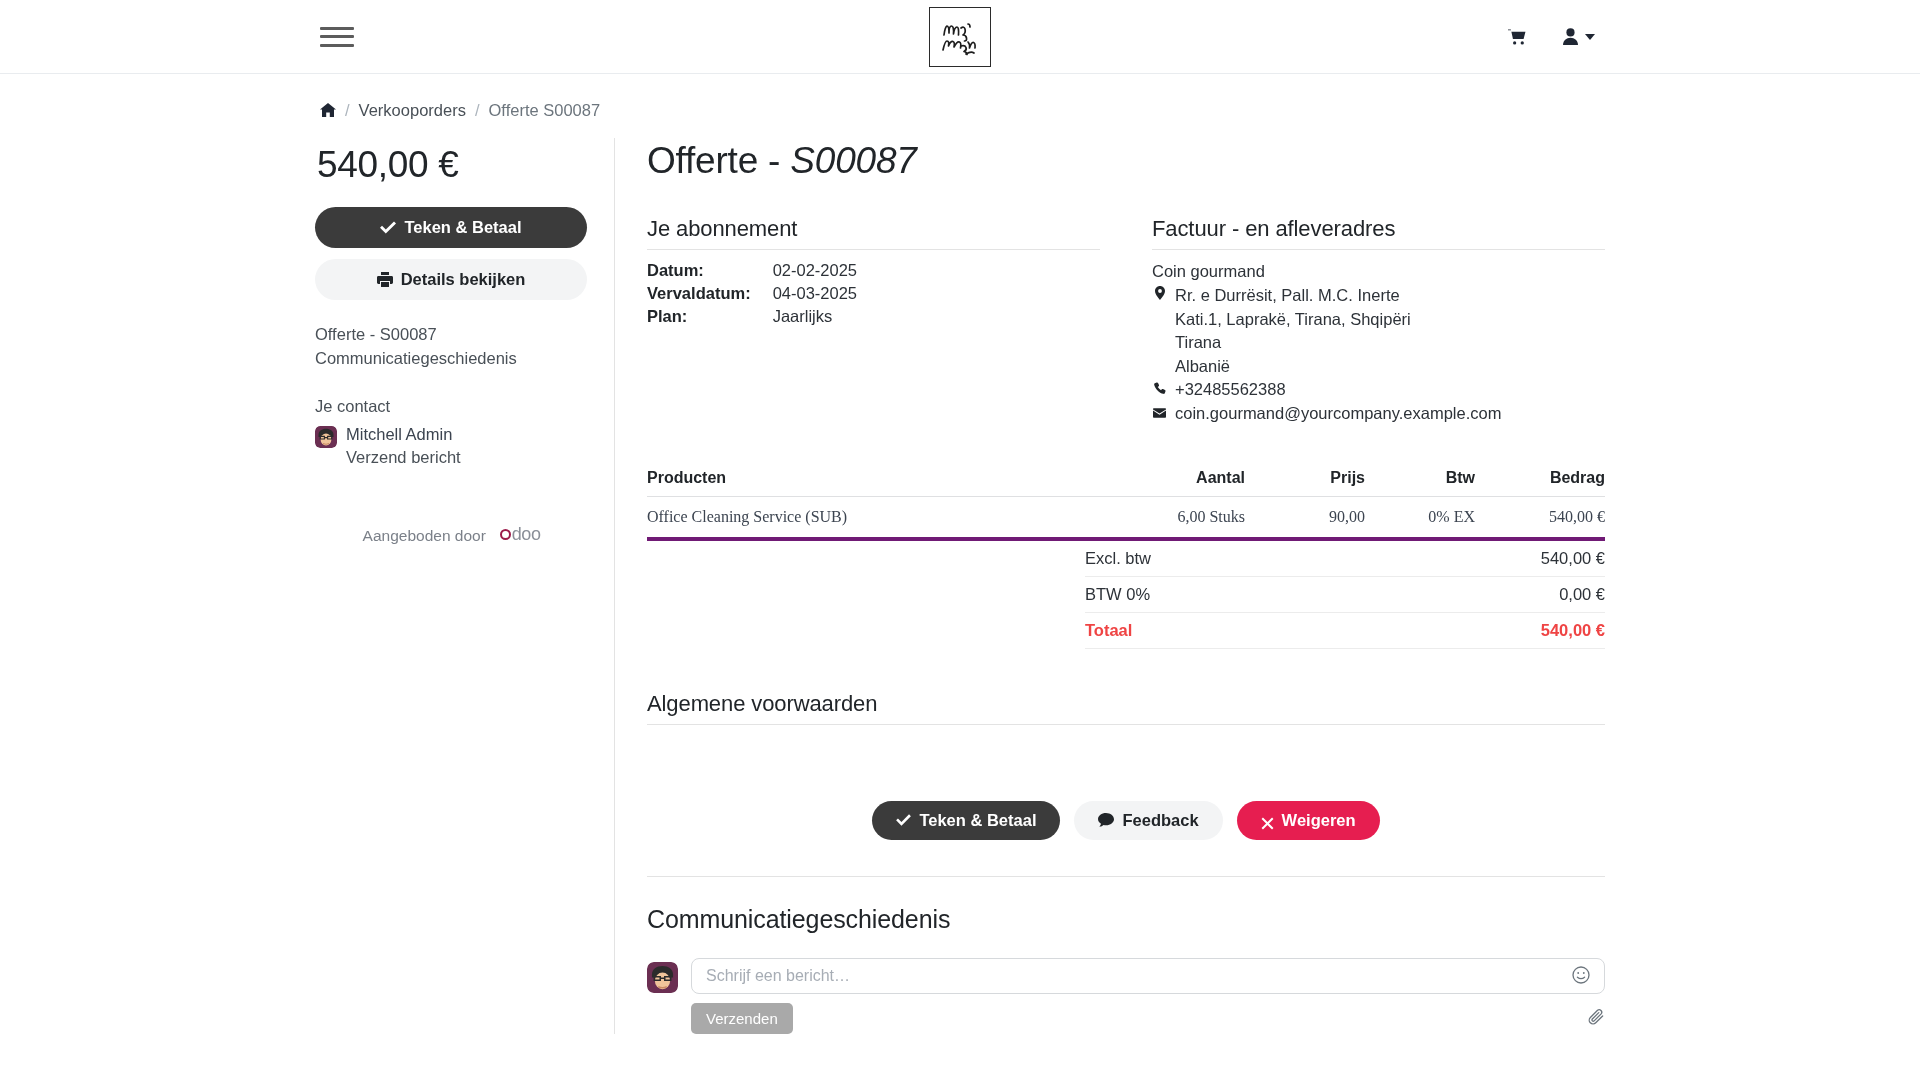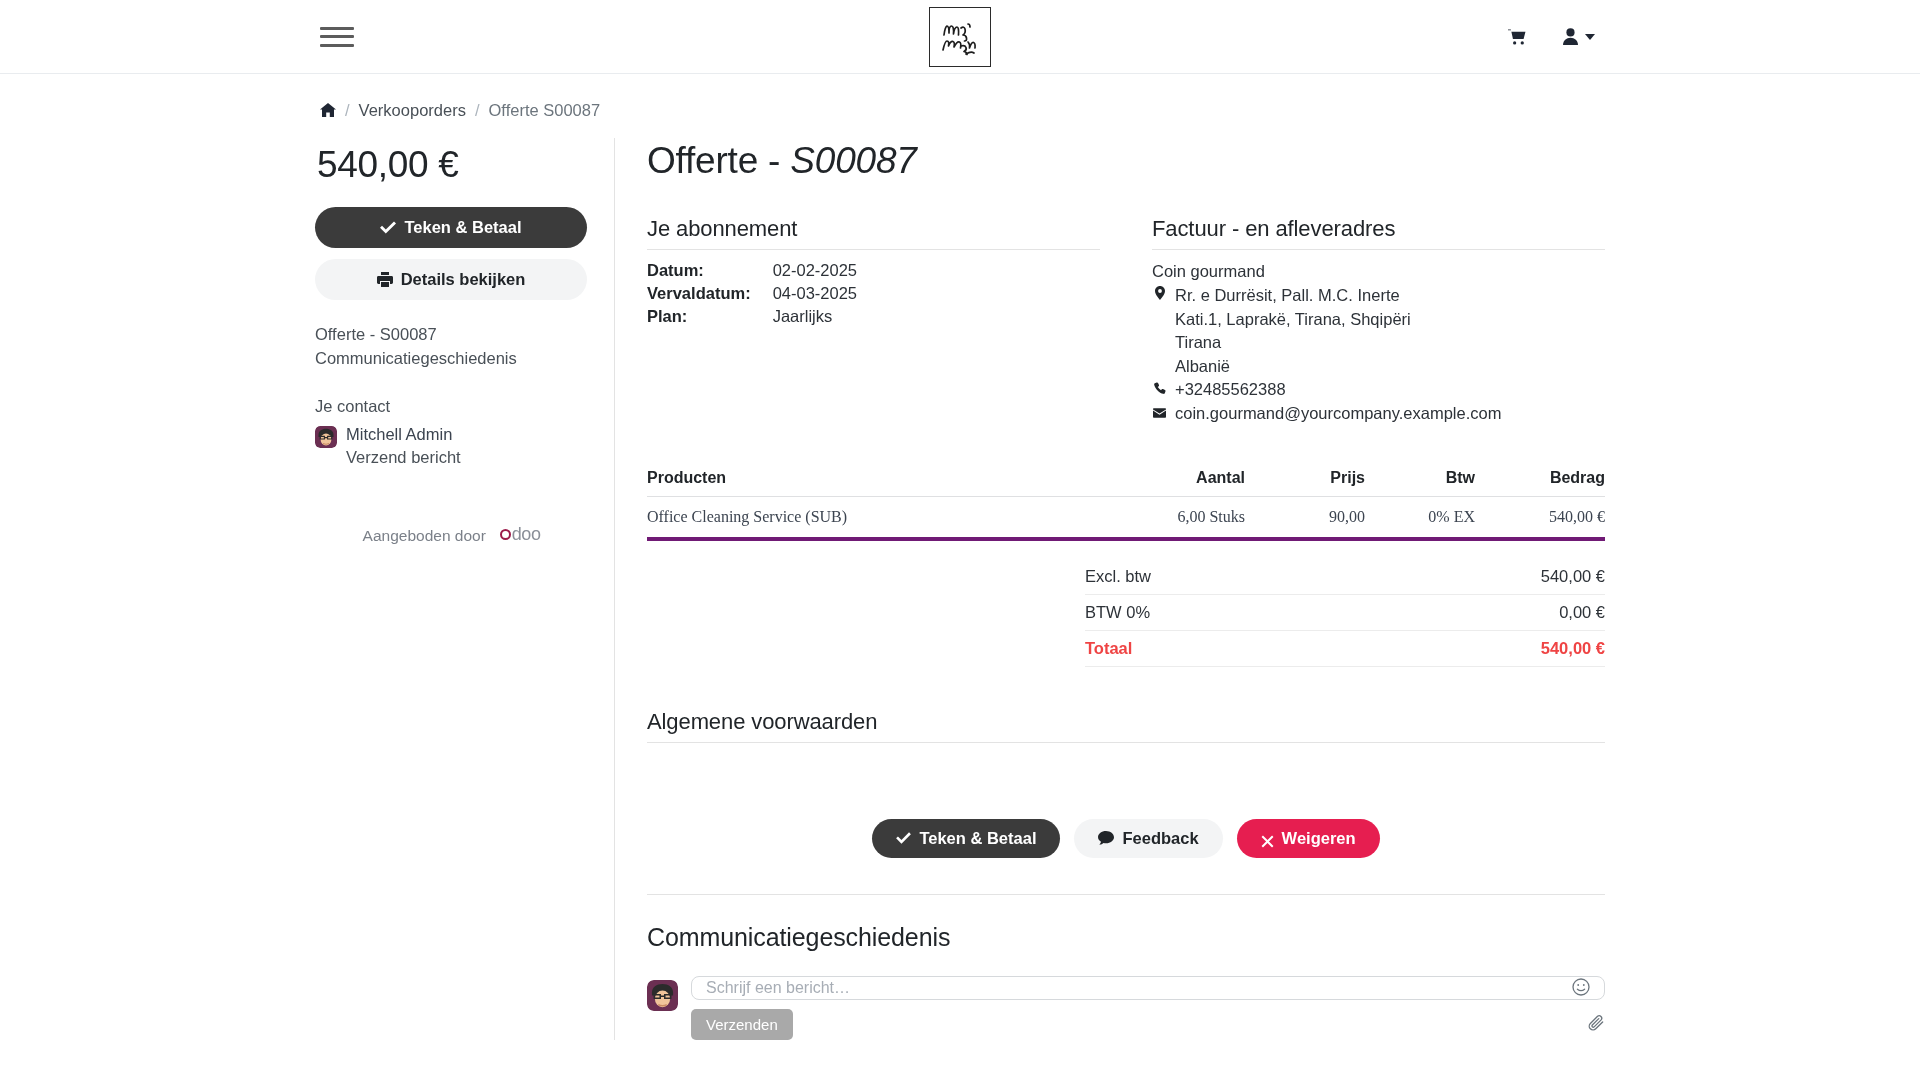--- a/index.html
+++ b/index.html
@@ -195,21 +195,21 @@
     text-align: right; padding: 11px 0; color: #3c4450;
     border-bottom: 4px solid #701a75;
     font-family: Liberation Serif, serif;
   }
   table.prod td.left { text-align: left; }
   .c-qty { width: 140px; }
   .c-price { width: 120px; }
   .c-tax { width: 110px; }
   .c-amt { width: 130px; }
 
-  .totals { display: flex; justify-content: flex-end; margin-top: 18px; }
+  .totals { display: flex; justify-content: flex-end; }
   table.tot { width: 520px; border-collapse: collapse; font-size: 16.5px; }
   table.tot td { padding: 8px 0; border-bottom: 1px solid #ececec; color: #2d3238; }
   table.tot td.amt { text-align: right; }
   table.tot tr.grand td { font-weight: bold; color: #ef4444; }
 
   
   .terms-wrap { margin-top: 42px; }
   .terms-text { font-size: 15.5px; font-style: italic; color: #2d3238; margin-top: 13px; }
 
   
@@ -233,21 +233,21 @@
 
   
   .chatter { margin-top: 28px; }
   h2.chat-title { font-size: 25px; font-weight: 400; margin: 0 0 24px 0; letter-spacing: -0.1px; }
   .compose { display: flex; align-items: flex-start; gap: 13px; }
   .avatar-md { width: 31px; height: 31px; border-radius: 6px; flex: 0 0 31px; overflow: hidden; margin-top: 4px; }
   .compose-main { flex: 1; }
   .input-row {
     position: relative;
     border: 1px solid #d6d9dc; border-radius: 8px;
-    height: 24px; display: flex; align-items: center;
+    height: 36px; display: flex; align-items: center;
     background: #fff;
   }
   .input-row input {
     border: none; outline: none; flex: 1;
     font-size: 16px; color: #212529;
     padding: 0 44px 0 14px;
     background: transparent;
     font-family: "Liberation Sans", sans-serif;
     height: 100%;
   }

